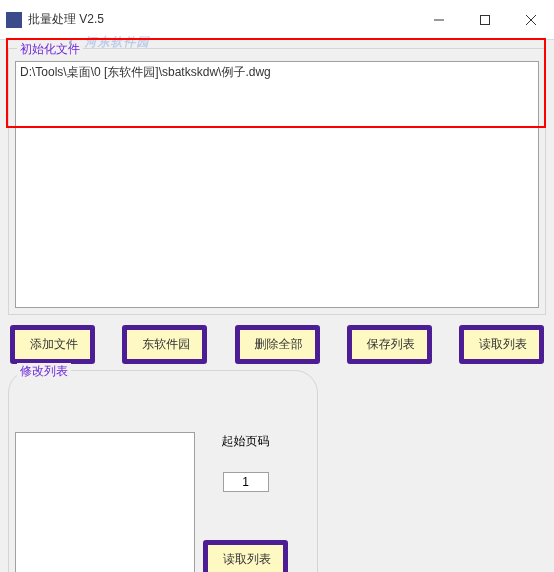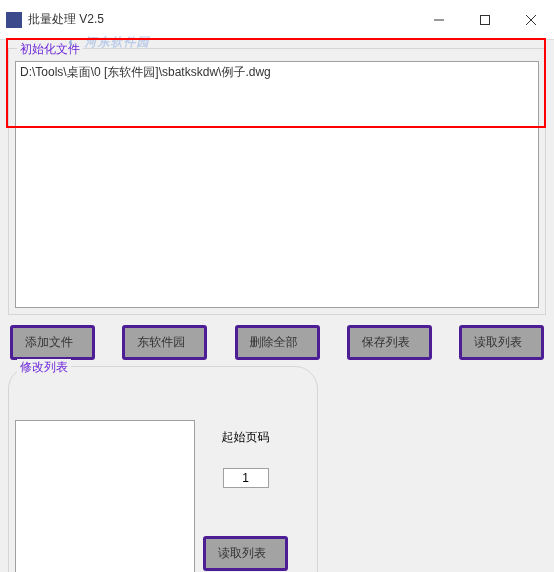--- a/index.html
+++ b/index.html
@@ -72,26 +72,26 @@
     .watermark .logo { color: #87a5d6; font-style: normal; }
     
     .btn-row {
       display: flex;
       gap: 20px;
       padding: 4px 2px 6px 2px;
       justify-content: space-between;
     }
     
     .btn {
-      background: #a3a3a3;
-      border: 3px solid #4c1d95;
+      background: #fef9c3;
+      border: 5px solid #4c1d95;
       border-radius: 3px;
       padding: 6px 12px;
       min-width: 85px;
-      text-align: left;
+      text-align: right;
       cursor: pointer;
       font-size: 12px;
       color: #333;
       letter-spacing: 0;
     }
     
     .lower {
       display: flex;
       gap: 10px;
     }

